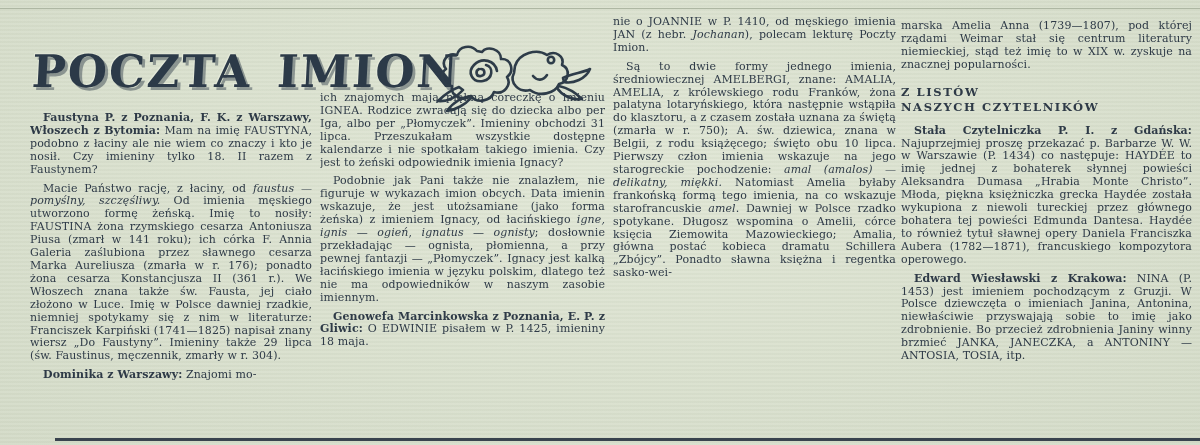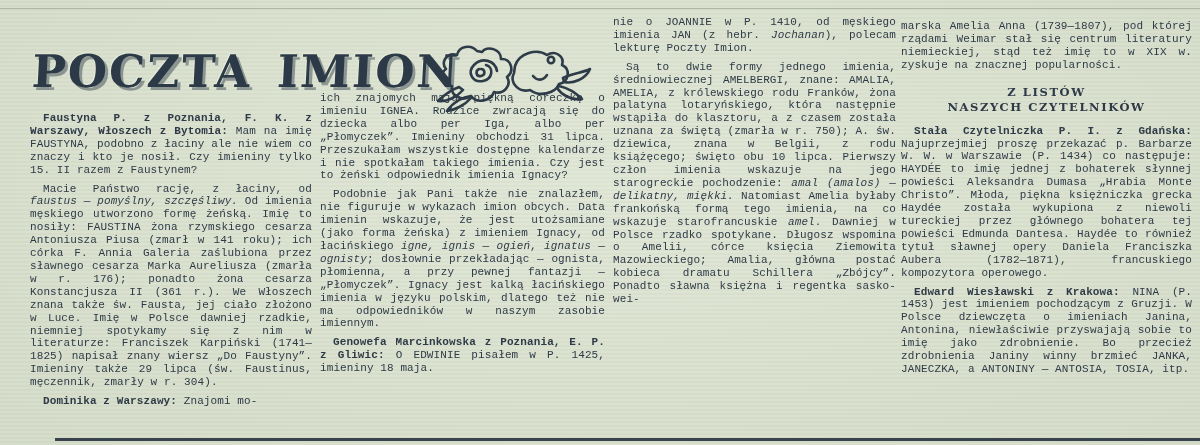--- a/index.html
+++ b/index.html
@@ -38,28 +38,28 @@
     position:absolute;
     text-align:justify;
     font-size:11px;line-height:12.9px;
     letter-spacing:0.1px;
     overflow:hidden;
   }
   .col-1{left:30px; top:112px;width:282px;height:328px;}
   .col-2{left:320px;top:92px;width:285px;height:334px;}
   .col-3{left:613px;top:16px; width:283px;height:424px;}
   .col-4{left:901px;top:20px; width:291px;height:424px;}
-  .para{margin:0 0 0 0;padding:0;text-indent:13px;font-family:Liberation Mono, monospace;}
+  .para{margin:0 0 0 0;padding:0;text-indent:13px;}
   .para + .para{margin-top:6px;}
   .para.noindent{text-indent:0;}
   .b{font-weight:bold;}
   .i{font-style:italic;}
   .heading{
     margin:13px 0 10px 0;padding:0;
-    text-align:center;font-weight:bold;
+    font-weight:bold;
     letter-spacing:1.6px;
     font-size:11.5px;line-height:15px;
     text-indent:0;
   }
 </style>
 </head>
 <body>
 
 <div class="page">
   <div class="top-rule"></div>
@@ -78,21 +78,21 @@
       <path d="M96,38 C100,43 106,43 110,37"></path>
 
       <path d="M22,49 C14,52 6,58 1,63 C10,64 20,59 26,52 Z"></path>
       <path d="M34,60 C28,67 18,72 10,73 C16,64 26,59 34,58 Z"></path>
       <path d="M126,40 C135,35 146,35 153,31 C149,41 136,46 127,44 Z"></path>
       <path d="M122,48 C131,50 140,56 145,61 C134,63 124,56 120,50 Z"></path>
     </svg>
   </div>
 
   <div class="col col-1">
-      <p class="para"><span class="b">Faustyna P. z Poznania, F. K. z Warszawy, Włoszech z Bytomia:</span><span> Mam na imię FAUSTYNA, podobno z łaciny ale nie wiem co znaczy i kto je nosił. Czy imieniny tylko 15. II razem z Faustynem?</span></p>
+      <p class="para"><span class="b">Faustyna P. z Poznania, F. K. z Warszawy, Włoszech z Bytomia:</span><span> Mam na imię FAUSTYNA, podobno z łaciny ale nie wiem co znaczy i kto je nosił. Czy imieniny tylko 18. II razem z Faustynem?</span></p>
       <p class="para"><span>Macie Państwo rację, z łaciny, od </span><span class="i">faustus — pomyślny, szczęśliwy.</span><span> Od imienia męskiego utworzono formę żeńską. Imię to nosiły: FAUSTINA żona rzymskiego cesarza Antoniusza Piusa (zmarł w 141 roku); ich córka F. Annia Galeria zaślubiona przez sławnego cesarza Marka Aureliusza (zmarła w r. 176); ponadto żona cesarza Konstancjusza II (361 r.). We Włoszech znana także św. Fausta, jej ciało złożono w Luce. Imię w Polsce dawniej rzadkie, niemniej spotykamy się z nim w literaturze: Franciszek Karpiński (1741—1825) napisał znany wiersz „Do Faustyny”. Imieniny także 29 lipca (św. Faustinus, męczennik, zmarły w r. 304).</span></p>
       <p class="para"><span class="b">Dominika z Warszawy:</span><span> Znajomi mo-</span></p>
     </div>
   <div class="col col-2">
       <p class="para noindent"><span>ich znajomych mają piękną córeczkę o imieniu IGNEA. Rodzice zwracają się do dziecka albo per Iga, albo per „Płomyczek”. Imieniny obchodzi 31 lipca. Przeszukałam wszystkie dostępne kalendarze i nie spotkałam takiego imienia. Czy jest to żeński odpowiednik imienia Ignacy?</span></p>
       <p class="para"><span>Podobnie jak Pani także nie znalazłem, nie figuruje w wykazach imion obcych. Data imienin wskazuje, że jest utożsamiane (jako forma żeńska) z imieniem Ignacy, od łacińskiego </span><span class="i">igne, ignis</span><span> — </span><span class="i">ogień</span><span>, </span><span class="i">ignatus</span><span> — </span><span class="i">ognisty</span><span>; dosłownie przekładając — ognista, płomienna, a przy pewnej fantazji — „Płomyczek”. Ignacy jest kalką łacińskiego imienia w języku polskim, dlatego też nie ma odpowiedników w naszym zasobie imiennym.</span></p>
       <p class="para"><span class="b">Genowefa Marcinkowska z Poznania, E. P. z Gliwic:</span><span> O EDWINIE pisałem w P. 1425, imieniny 18 maja.</span></p>
     </div>
   <div class="col col-3">
       <p class="para noindent"><span>nie o JOANNIE w P. 1410, od męskiego imienia JAN (z hebr. </span><span class="i">Jochanan</span><span>), polecam lekturę Poczty Imion.</span></p>

